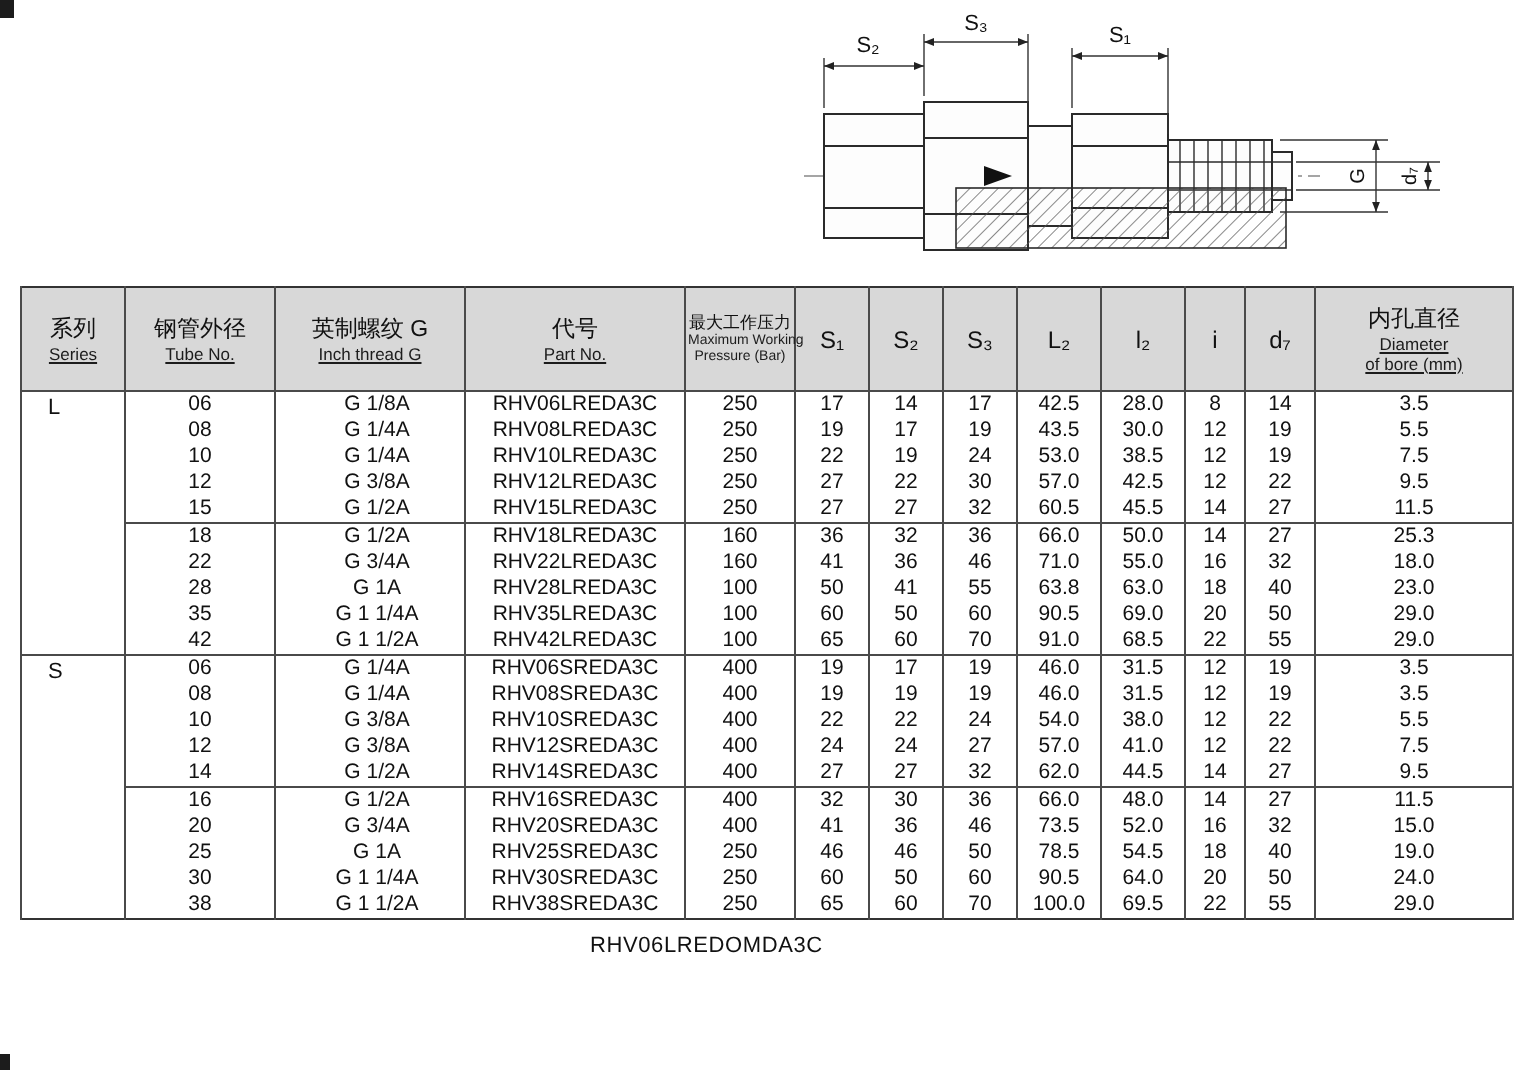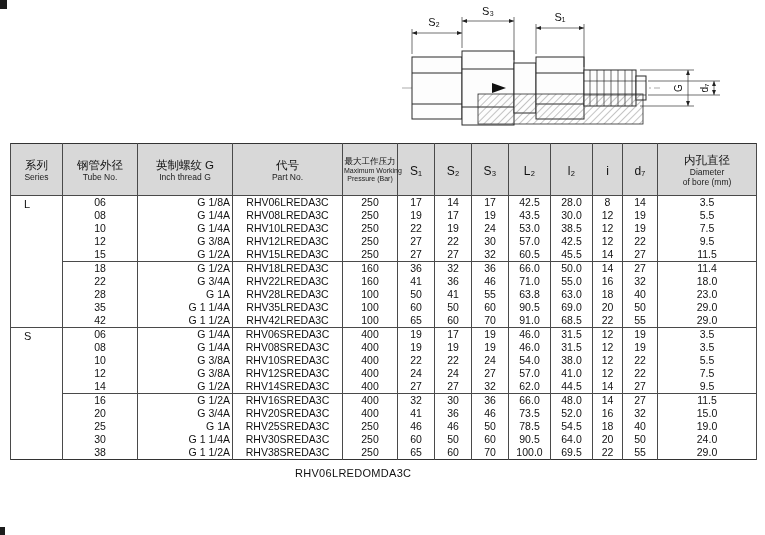--- a/index.html
+++ b/index.html
@@ -14,27 +14,27 @@
   .drawing { position: absolute; left: 398px; top: 4px; }
   .drawing text { fill: #111; font-family: "Liberation Sans", sans-serif; }
 
   table.spec { position: absolute; left: 10px; top: 143px; width: 746px;
                border-collapse: collapse; table-layout: fixed; border: 1.5px solid #333; }
   .spec th, .spec td { border-left: 1px solid #4a4a4a; border-right: 1px solid #4a4a4a; }
   .spec thead th { background: #d8d8d8; border-bottom: 1px solid #4a4a4a; height: 52px;
                    vertical-align: middle; font-weight: normal; padding: 2px 1px; text-align: center; }
   .cn { font-size: 11.5px; line-height: 14px; white-space: nowrap; }
   .cn-sm { font-size: 8.5px; line-height: 11px; white-space: nowrap; text-align: center; }
-  .en { font-size: 8.5px; line-height: 10px; color: #1c1c1c; white-space: nowrap; }
+  .en { font-size: 8.5px; line-height: 10px; color: #1c1c1c; white-space: nowrap; text-decoration: underline; }
   .tiny { font-size: 7px; line-height: 8px; color: #1c1c1c; white-space: nowrap; }
   .sym { font-size: 12px; }
 
   .spec tbody td { height: 13.2px; font-size: 10.5px; line-height: 1; text-align: center;
                    padding: 0 2px; white-space: nowrap; vertical-align: middle; }
-  .spec tbody td.al { text-align: right; padding-left: 9px; }
+  .spec tbody td.al { text-align: center; padding-left: 9px; }
   .spec tbody tr.group-sep td { border-top: 1px solid #4a4a4a; }
   .spec tbody tr.section-sep td { border-top: 1px solid #4a4a4a; }
   .spec tbody td.series-cell { vertical-align: top; text-align: left;
                                padding: 3px 0 0 13px; font-size: 11px; }
 
   .footer-cn { position: absolute; left: 14px; top: 467px; font-size: 11px; }
   .footer-en { position: absolute; left: 14px; top: 483px; font-size: 10.5px; }
   .footer-code { position: absolute; left: 295px; top: 467px; font-size: 11px; letter-spacing: 0.3px; }
 </style>
 </head>
@@ -255,21 +255,21 @@
           <td class="al">G 1/2A</td>
           <td>RHV18LREDA3C</td>
           <td>160</td>
           <td>36</td>
           <td>32</td>
           <td>36</td>
           <td>66.0</td>
           <td>50.0</td>
           <td>14</td>
           <td>27</td>
-          <td>11.4</td>
+          <td>25.3</td>
         </tr>
         <tr>
           <td>22</td>
           <td class="al">G 3/4A</td>
           <td>RHV22LREDA3C</td>
           <td>160</td>
           <td>41</td>
           <td>36</td>
           <td>46</td>
           <td>71.0</td>

